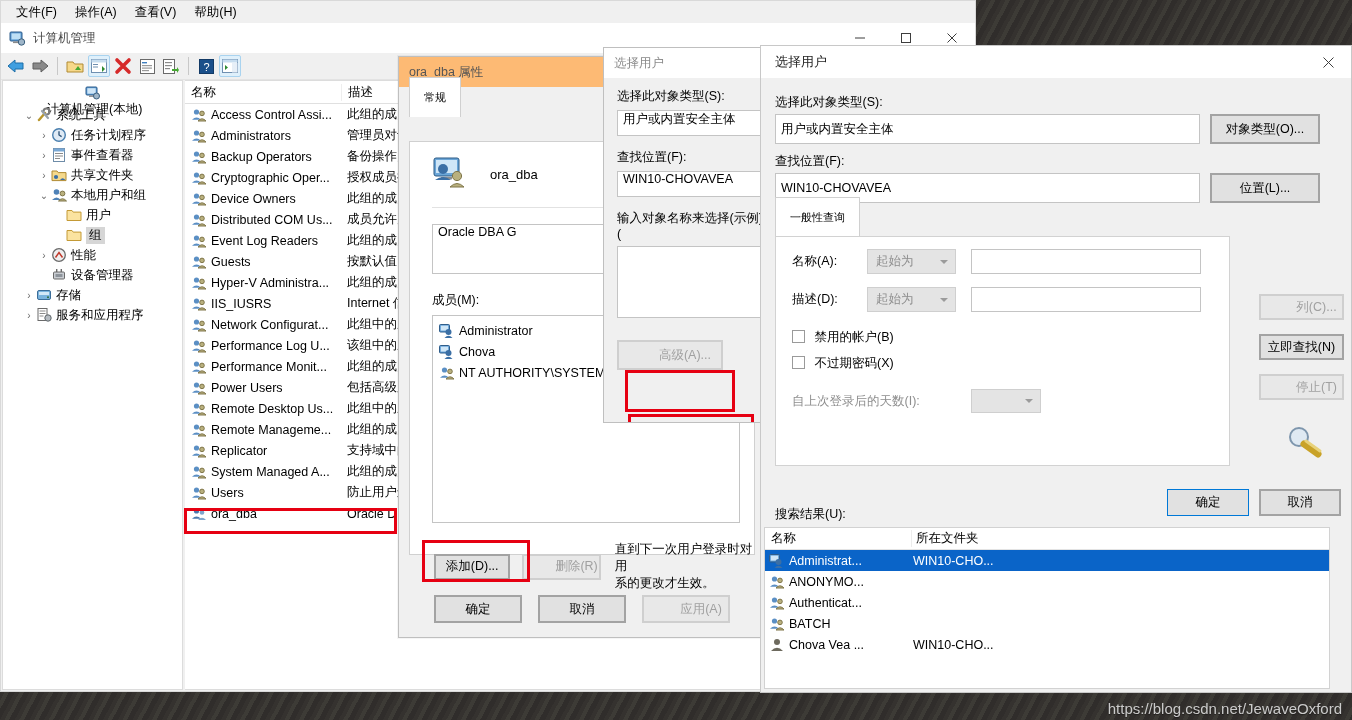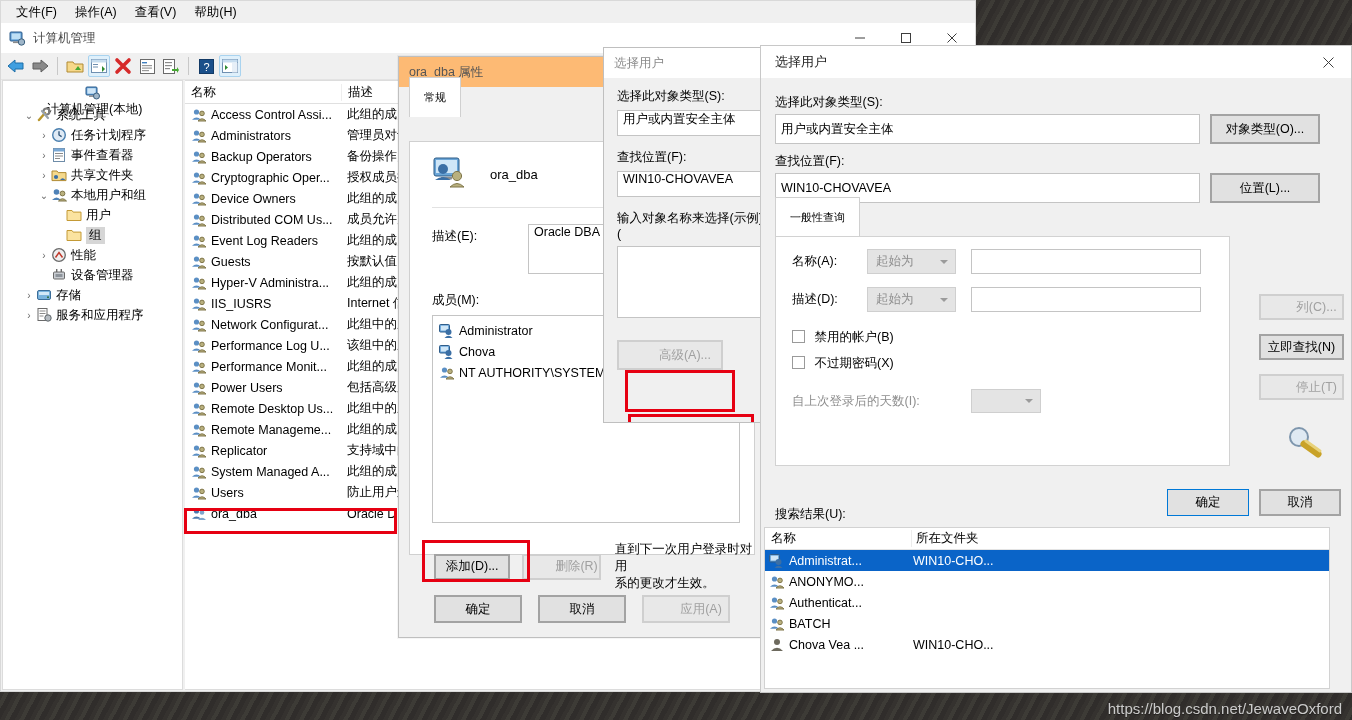--- a/index.html
+++ b/index.html
@@ -598,21 +598,20 @@
           <path d="M3 24 q8 -6 16 0z" fill="#3b6fa5"></path>
           <circle cx="25" cy="20" r="4.6" fill="#b9b07e" stroke="#7e7548"></circle>
           <path d="M18 31 q7 -7 14 0z" fill="#b9b07e" stroke="#7e7548"></path>
         </svg>
       </span>
       <span style="margin-left:22px;font-size:13px;">ora_dba</span>
     </div>
     <div style="height:1px;background:#e2e2e2;margin:14px 22px 0 22px;"></div>
 
     <div style="display:flex;margin:16px 0 0 22px;">
-      <div class="fieldlbl" style="width:96px;padding-top:4px;">描述(E):</div>
       <div class="inputbox" style="width:200px;height:50px;">Oracle DBA G</div>
     </div>
 
     <div style="margin:18px 0 0 22px;" class="fieldlbl">成员(M):</div>
     <div class="inputbox" style="margin:6px 14px 0 22px;height:208px;padding:4px 0 0 0;">
       <div id="members-host">
           <div style="display: flex; align-items: center; height: 21px; padding-left: 6px; font-size: 12.5px; white-space: nowrap; overflow: hidden;">
             <span style="width: 16px; height: 16px; margin-right: 4px; flex: 0 0 auto;"><svg width="16" height="16" viewBox="0 0 16 16">
                 <rect x="0.5" y="1.5" width="10" height="7.5" rx="1" fill="#5b9bd5" stroke="#2f5d8a"></rect>
                 <rect x="1.8" y="2.6" width="7.4" height="5" fill="#cfe6f7"></rect>

